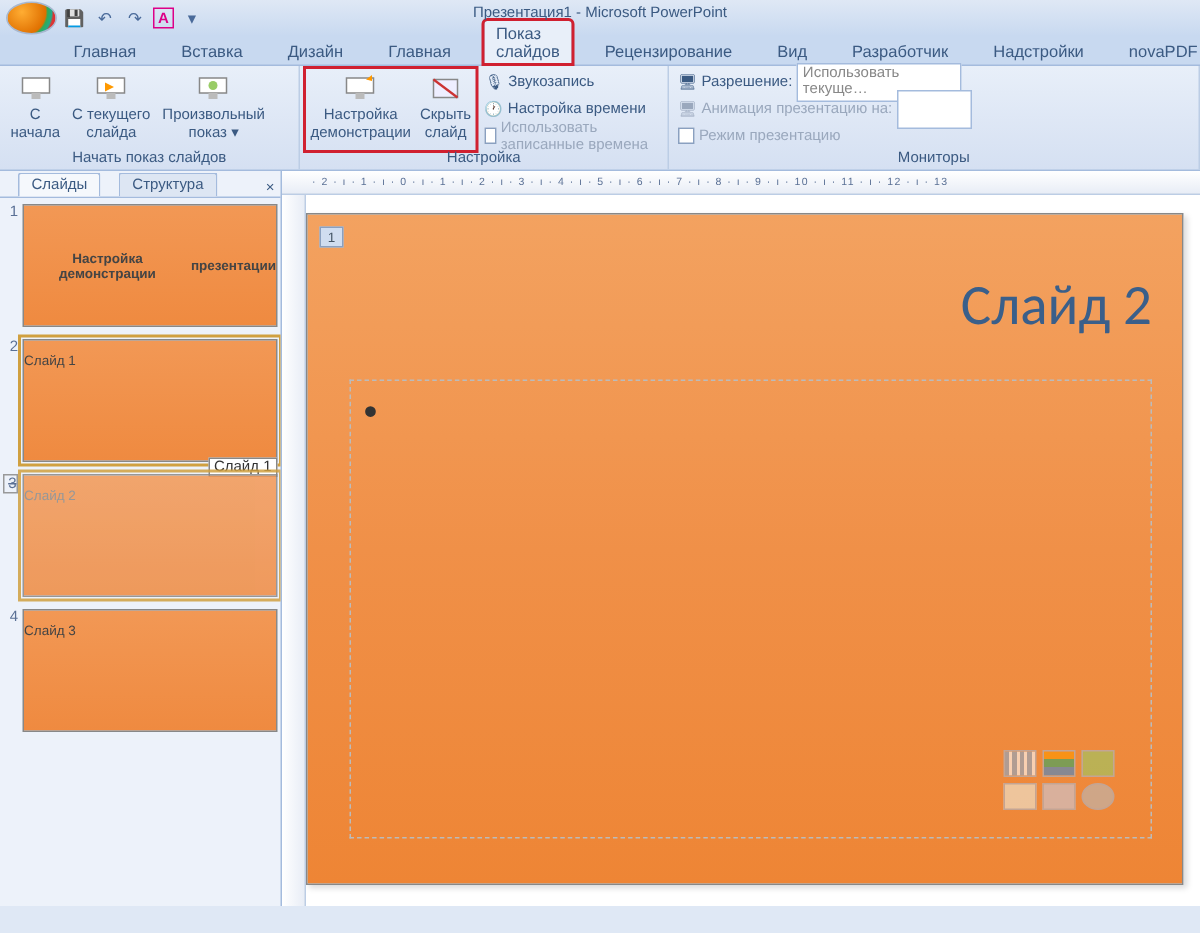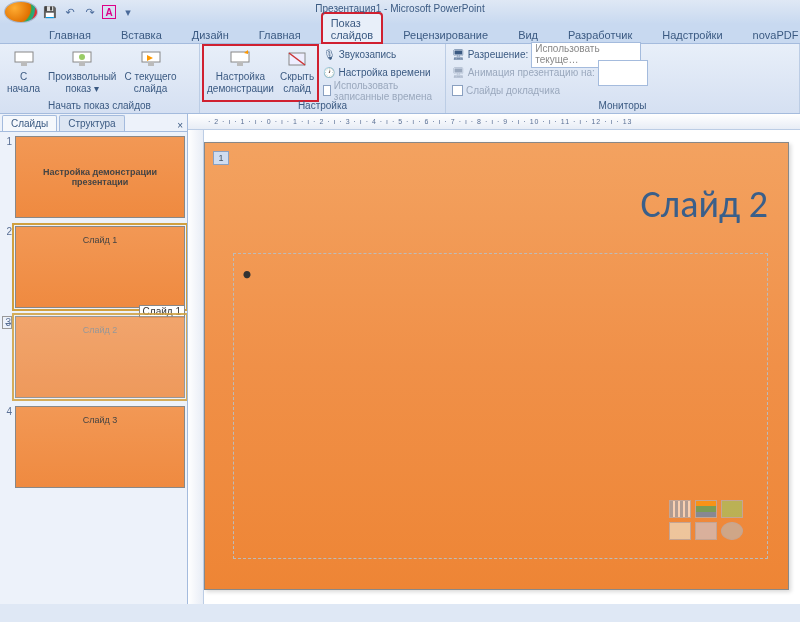--- a/index.html
+++ b/index.html
@@ -149,21 +149,21 @@
     font-size: 10px;
     color: #3b5a82;
     align-items: flex-end;
   }
   .left-tab {
     padding: 2px 8px;
     border: 1px solid #a4bbdd;
     border-bottom: none;
     background: #f5f8fc;
     border-radius: 2px 2px 0 0;
-    margin-left: 2px;
+    margin-left: 12px;
   }
   .left-tab.inactive { background: #dde6f3; }
   .left-close { margin-left: auto; margin-right: 4px; font-size: 10px; color: #3b5a82; }
   .thumb-list {
     flex: 1;
     overflow-y: auto;
     padding: 4px 2px;
   }
   .thumb-row {
     display: flex;
@@ -178,22 +178,21 @@
     color: #5a7095;
     text-align: right;
   }
   .thumb {
     flex: 1;
     height: 82px;
     background: linear-gradient(#f29855, #ef8a40);
     border: 1px solid #888;
     display: flex;
     align-items: center;
-    justify-content: center;
-    flex-direction: column;
+    flex-direction: row;
     font-size: 8px;
     color: #333;
     position: relative;
   }
   .thumb.selected {
     outline: 2px solid #d0a040;
     outline-offset: 1px;
   }
   .thumb.hidden-slide {
     opacity: 0.85;
@@ -364,37 +363,37 @@
               <rect x="8" y="12" width="6" height="4" fill="#bbb"></rect>
             </svg>
         </div>
         <span>С</span>
         <span>начала</span>
       </div>
       <div class="ribbon-btn-large">
         <div class="icon-box">
           <svg width="22" height="18" viewBox="0 0 22 18">
               <rect x="2" y="2" width="18" height="10" fill="#fff" stroke="#888"></rect>
-              <circle cx="11" cy="7" r="3" fill="#9c6"></circle>
+              <polygon points="7,5 13,8 7,11" fill="#f90"></polygon>
               <rect x="8" y="12" width="6" height="4" fill="#bbb"></rect>
             </svg>
         </div>
-        <span>Произвольный</span>
-        <span>показ ▾</span>
+        <span>С текущего</span>
+        <span>слайда</span>
       </div>
       <div class="ribbon-btn-large">
         <div class="icon-box">
           <svg width="22" height="18" viewBox="0 0 22 18">
               <rect x="2" y="2" width="18" height="10" fill="#fff" stroke="#888"></rect>
-              <polygon points="7,5 13,8 7,11" fill="#f90"></polygon>
+              <circle cx="11" cy="7" r="3" fill="#9c6"></circle>
               <rect x="8" y="12" width="6" height="4" fill="#bbb"></rect>
             </svg>
         </div>
-        <span>С текущего</span>
-        <span>слайда</span>
+        <span>Произвольный</span>
+        <span>показ ▾</span>
       </div>
     </div>
     <div class="ribbon-group-label">Начать показ слайдов</div>
   </div>
 
   <div class="ribbon-group" style="width:246px;">
     <div class="ribbon-group-content">
       <div class="highlight-box2" style="display:flex;">
         <div class="ribbon-btn-large">
           <div class="icon-box">
@@ -444,21 +443,21 @@
           <span>Разрешение:</span>
           <div class="dropdown-field">Использовать текуще…</div>
         </div>
         <div class="ribbon-row-item disabled">
           <span>🖥</span>
           <span>Анимация презентацию на:</span>
           <div class="dropdown-field" style="width:50px;"></div>
         </div>
         <div class="ribbon-row-item disabled">
           <span class="checkbox-sq"></span>
-          <span>Слайды докладчика</span>
+          <span>Режим презентацию</span>
         </div>
       </div>
     </div>
     <div class="ribbon-group-label">Мониторы</div>
   </div>
 </div>
 
 <div class="workspace">
 
   <div class="left-panel">

